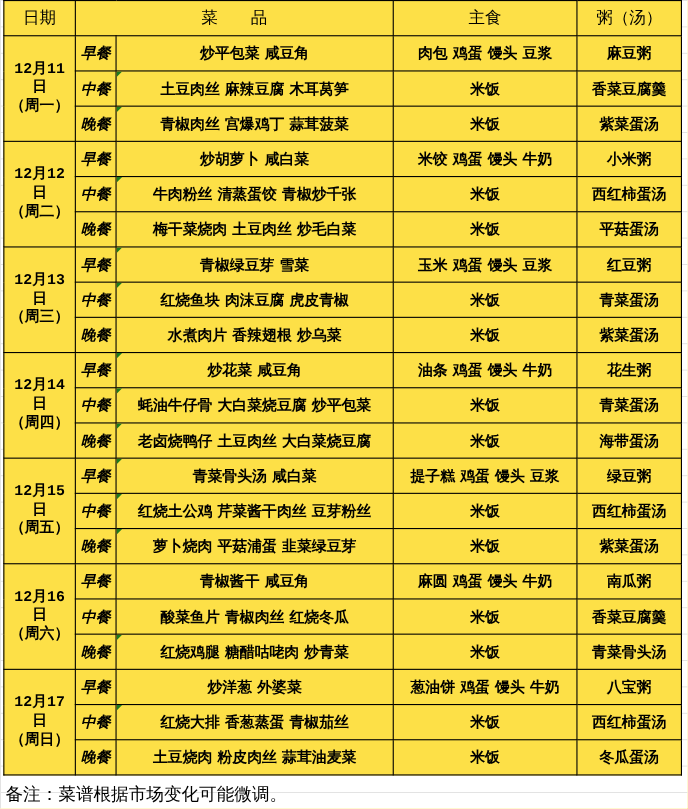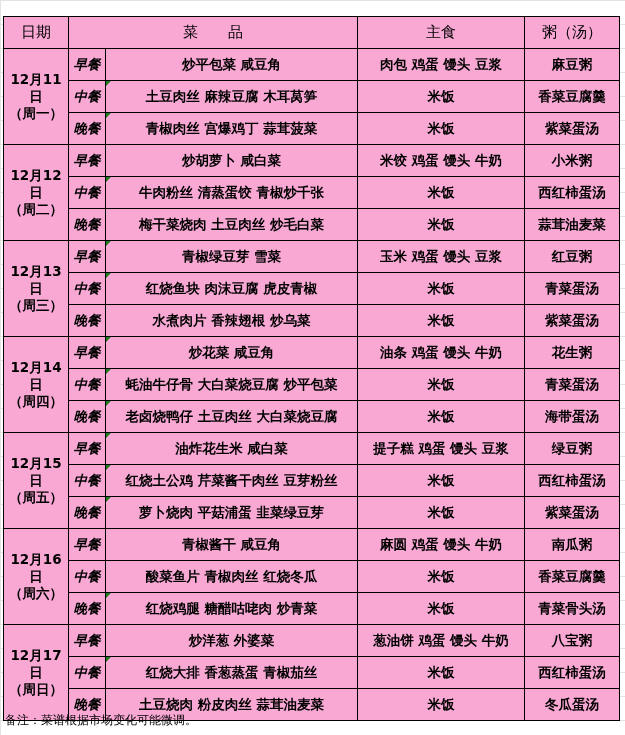--- a/index.html
+++ b/index.html
@@ -3,32 +3,32 @@
 <meta charset="utf-8">
 <style>
   html, body { margin:0; padding:0; background:#ffffff; }
   body { width:625px; height:735px; position:relative; overflow:hidden;
          font-family:"DejaVu Sans", sans-serif; color:#000; }
   .grid-bg { position:absolute; left:0; top:0; width:625px; height:735px;
     background-image:
       linear-gradient(to right, #e3e3e3 1px, transparent 1px),
       linear-gradient(to bottom, #e3e3e3 1px, transparent 1px);
     background-size: 100% 100%, 100% 24px; }
-  table.menu { position:absolute; left:3px; top:16px; border-collapse:collapse;
-    background:#f9a8d4; table-layout:fixed; }
+  table.menu { position:absolute; left:3px; top:0; border-collapse:collapse;
+    background:#fde047; table-layout:fixed; }
   table.menu td, table.menu th { border:1px solid #000; padding:0; text-align:center;
     vertical-align:middle; font-size:13.5px; font-weight:bold; white-space:nowrap; overflow:hidden; }
   table.menu th { height:31px; font-size:15px; font-weight:normal; }
   table.menu td { height:31px; }
-  td.date { font-size:14px; line-height:17px; }
+  td.date { font-size:14px; line-height:17px;font-family:Liberation Mono, monospace; }
   td.meal { text-align:left; padding-left:2px;font-style:italic; }
   td.dish, td.staple, td.soup { position:relative; }
   .tri { position:absolute; left:0; top:0; width:0; height:0;
     border-top:5px solid #1e7b1e; border-right:5px solid transparent; }
-  .note { position:absolute; left:5px; top:712px; font-size:12px; color:#000; }
+  .note { position:absolute; left:5px; top:712px; font-size:16px; color:#000; }
 </style>
 </head>
 <body>
 
 <div class="grid-bg"></div>
 
 <table class="menu">
   <colgroup>
     <col style="width:65px">
       <col style="width:37px">
@@ -82,21 +82,21 @@
       <tr>
         <td class="meal">中餐</td>
         <td class="dish"><span class="tri"></span><span>牛肉粉丝  清蒸蛋饺  青椒炒千张</span></td>
         <td class="staple"><span>米饭</span></td>
         <td class="soup"><span>西红柿蛋汤</span></td>
       </tr>
       <tr>
         <td class="meal">晚餐</td>
         <td class="dish"><span>梅干菜烧肉  土豆肉丝  炒毛白菜</span></td>
         <td class="staple"><span>米饭</span></td>
-        <td class="soup"><span>蒜茸油麦菜</span></td>
+        <td class="soup"><span>平菇蛋汤</span></td>
       </tr>
       <tr>
         <td rowspan="3" class="date">
           <div>12月13</div>
           <div>日</div>
           <div>（周三）</div>
         </td>
         <td class="meal">早餐</td>
         <td class="dish"><span class="tri"></span><span>青椒绿豆芽  雪菜</span></td>
         <td class="staple"><span>玉米  鸡蛋  馒头  豆浆</span></td>
@@ -137,21 +137,21 @@
         <td class="staple"><span>米饭</span></td>
         <td class="soup"><span>海带蛋汤</span></td>
       </tr>
       <tr>
         <td rowspan="3" class="date">
           <div>12月15</div>
           <div>日</div>
           <div>（周五）</div>
         </td>
         <td class="meal">早餐</td>
-        <td class="dish"><span class="tri"></span><span>油炸花生米  咸白菜</span></td>
+        <td class="dish"><span class="tri"></span><span>青菜骨头汤  咸白菜</span></td>
         <td class="staple"><span>提子糕  鸡蛋  馒头  豆浆</span></td>
         <td class="soup"><span>绿豆粥</span></td>
       </tr>
       <tr>
         <td class="meal">中餐</td>
         <td class="dish"><span class="tri"></span><span>红烧土公鸡  芹菜酱干肉丝  豆芽粉丝</span></td>
         <td class="staple"><span>米饭</span></td>
         <td class="soup"><span>西红柿蛋汤</span></td>
       </tr>
       <tr>

